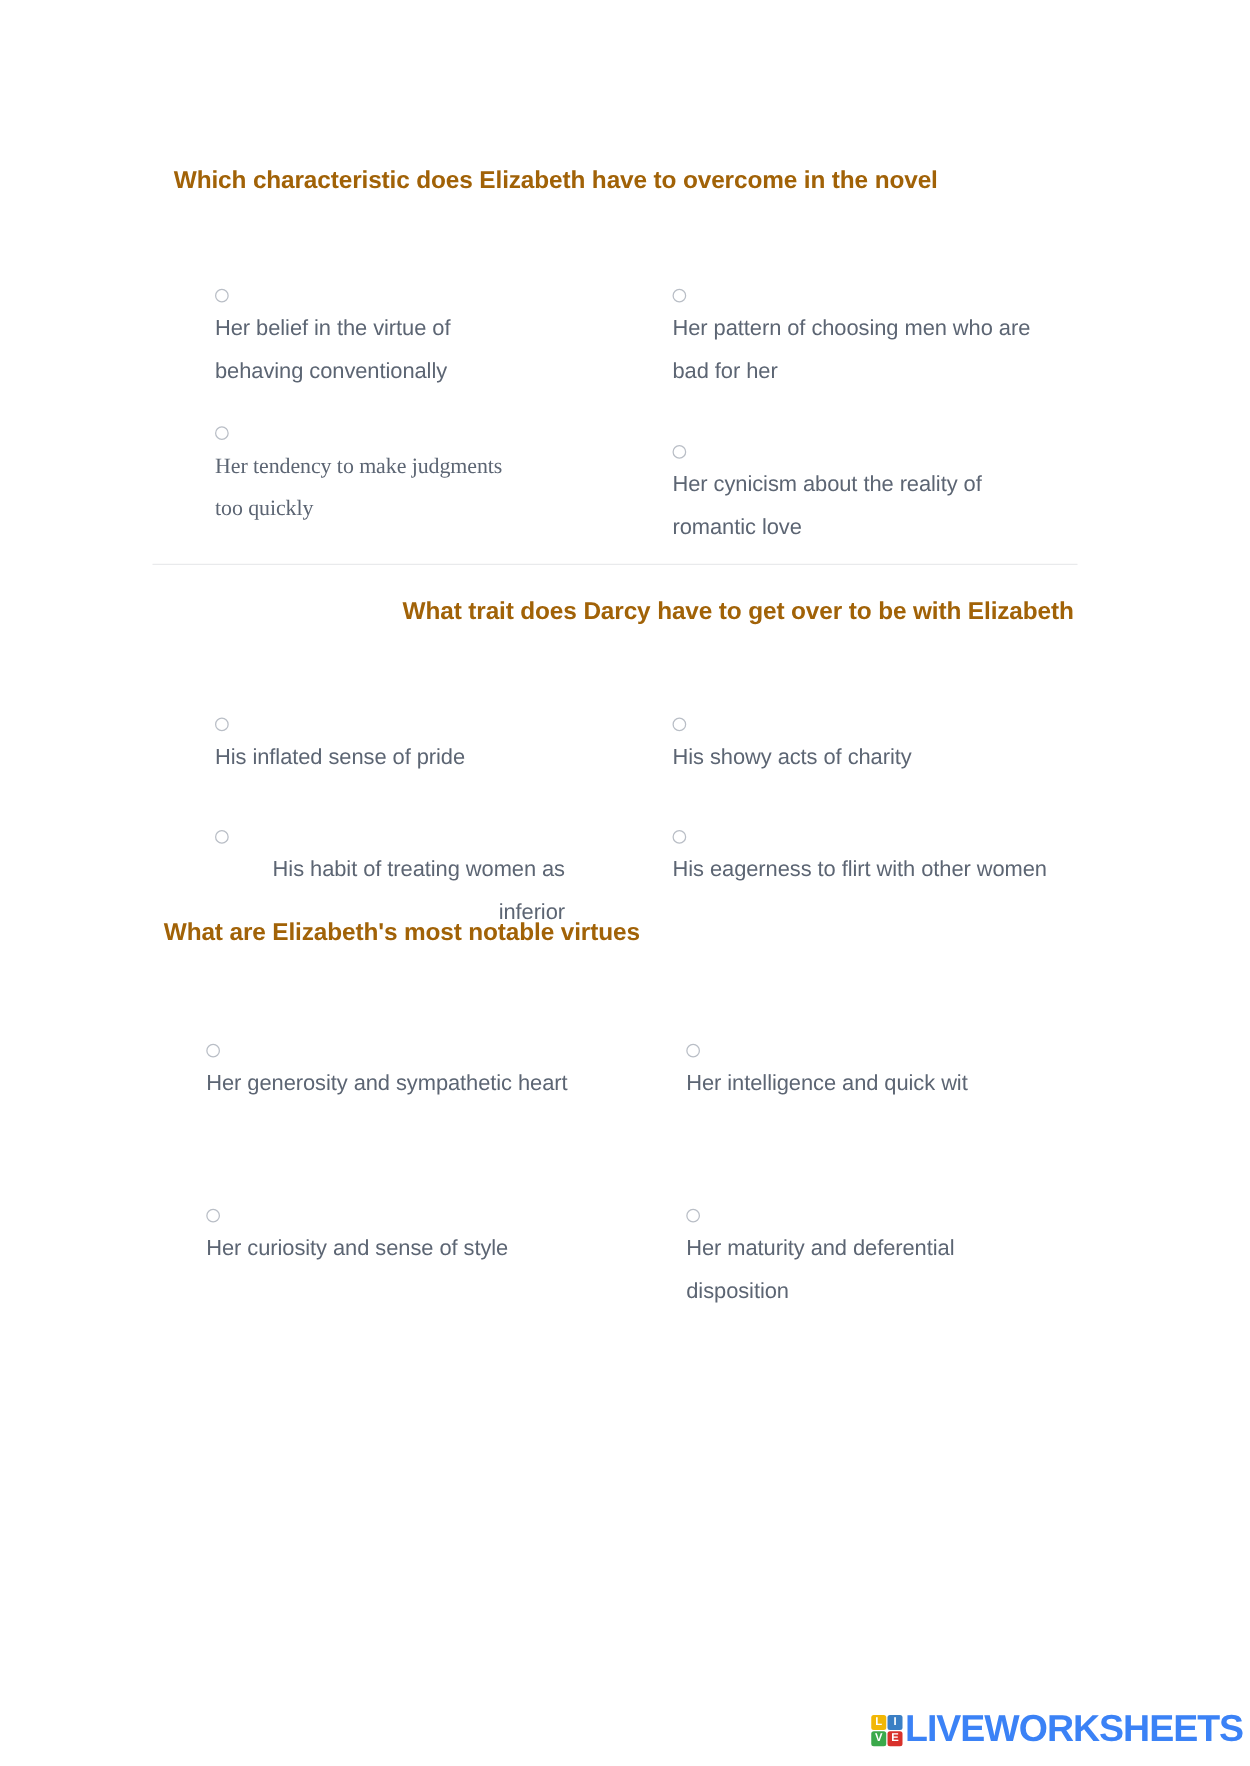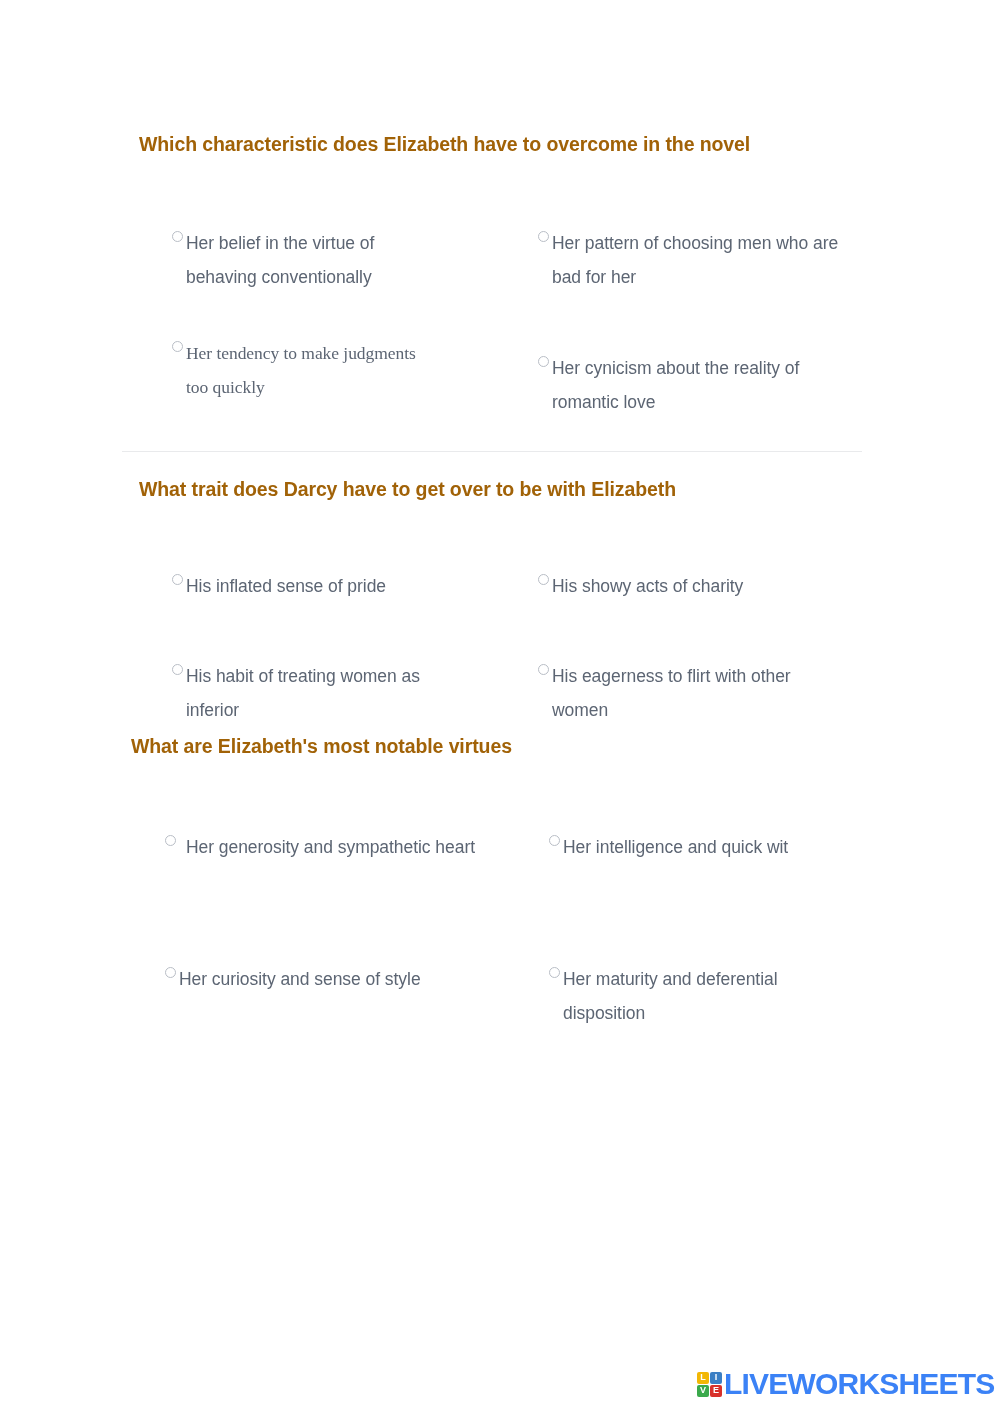--- a/index.html
+++ b/index.html
@@ -42,20 +42,21 @@
 
   .options-grid {
     position: relative;
   }
 
   .option {
     position: absolute;
     display: flex;
     align-items: flex-start;
     gap: 3px;
+    flex-direction: column;
   }
 
   .radio {
     flex: 0 0 auto;
     width: 11px;
     height: 11px;
     border: 1px solid #b9bec6;
     border-radius: 50%;
     background: #ffffff;
     margin-top: 5px;
@@ -139,21 +140,21 @@
       <div class="option" style="left:399px; top:195px; width:310px;">
         <span class="radio"></span>
         <span class="opt-label">Her cynicism about the reality of romantic love</span>
       </div>
 
     </div>
   </div>
 
   <div class="divider" style="left:122px; top:451px; width:740px;"></div>
 
-  <div class="qblock" style="left:139px; top:478px;">
+  <div class="qblock" style="left:139px; top:478px;text-align:right;">
     <div class="q-heading">What trait does Darcy have to get over to be with Elizabeth</div>
     <div class="options-grid" style="width:720px; height:230px;">
 
       <div class="option" style="left:33px; top:68px; width:280px;">
         <span class="radio"></span>
         <span class="opt-label">His inflated sense of pride</span>
       </div>
 
       <div class="option" style="left:399px; top:68px; width:310px;">
         <span class="radio"></span>

